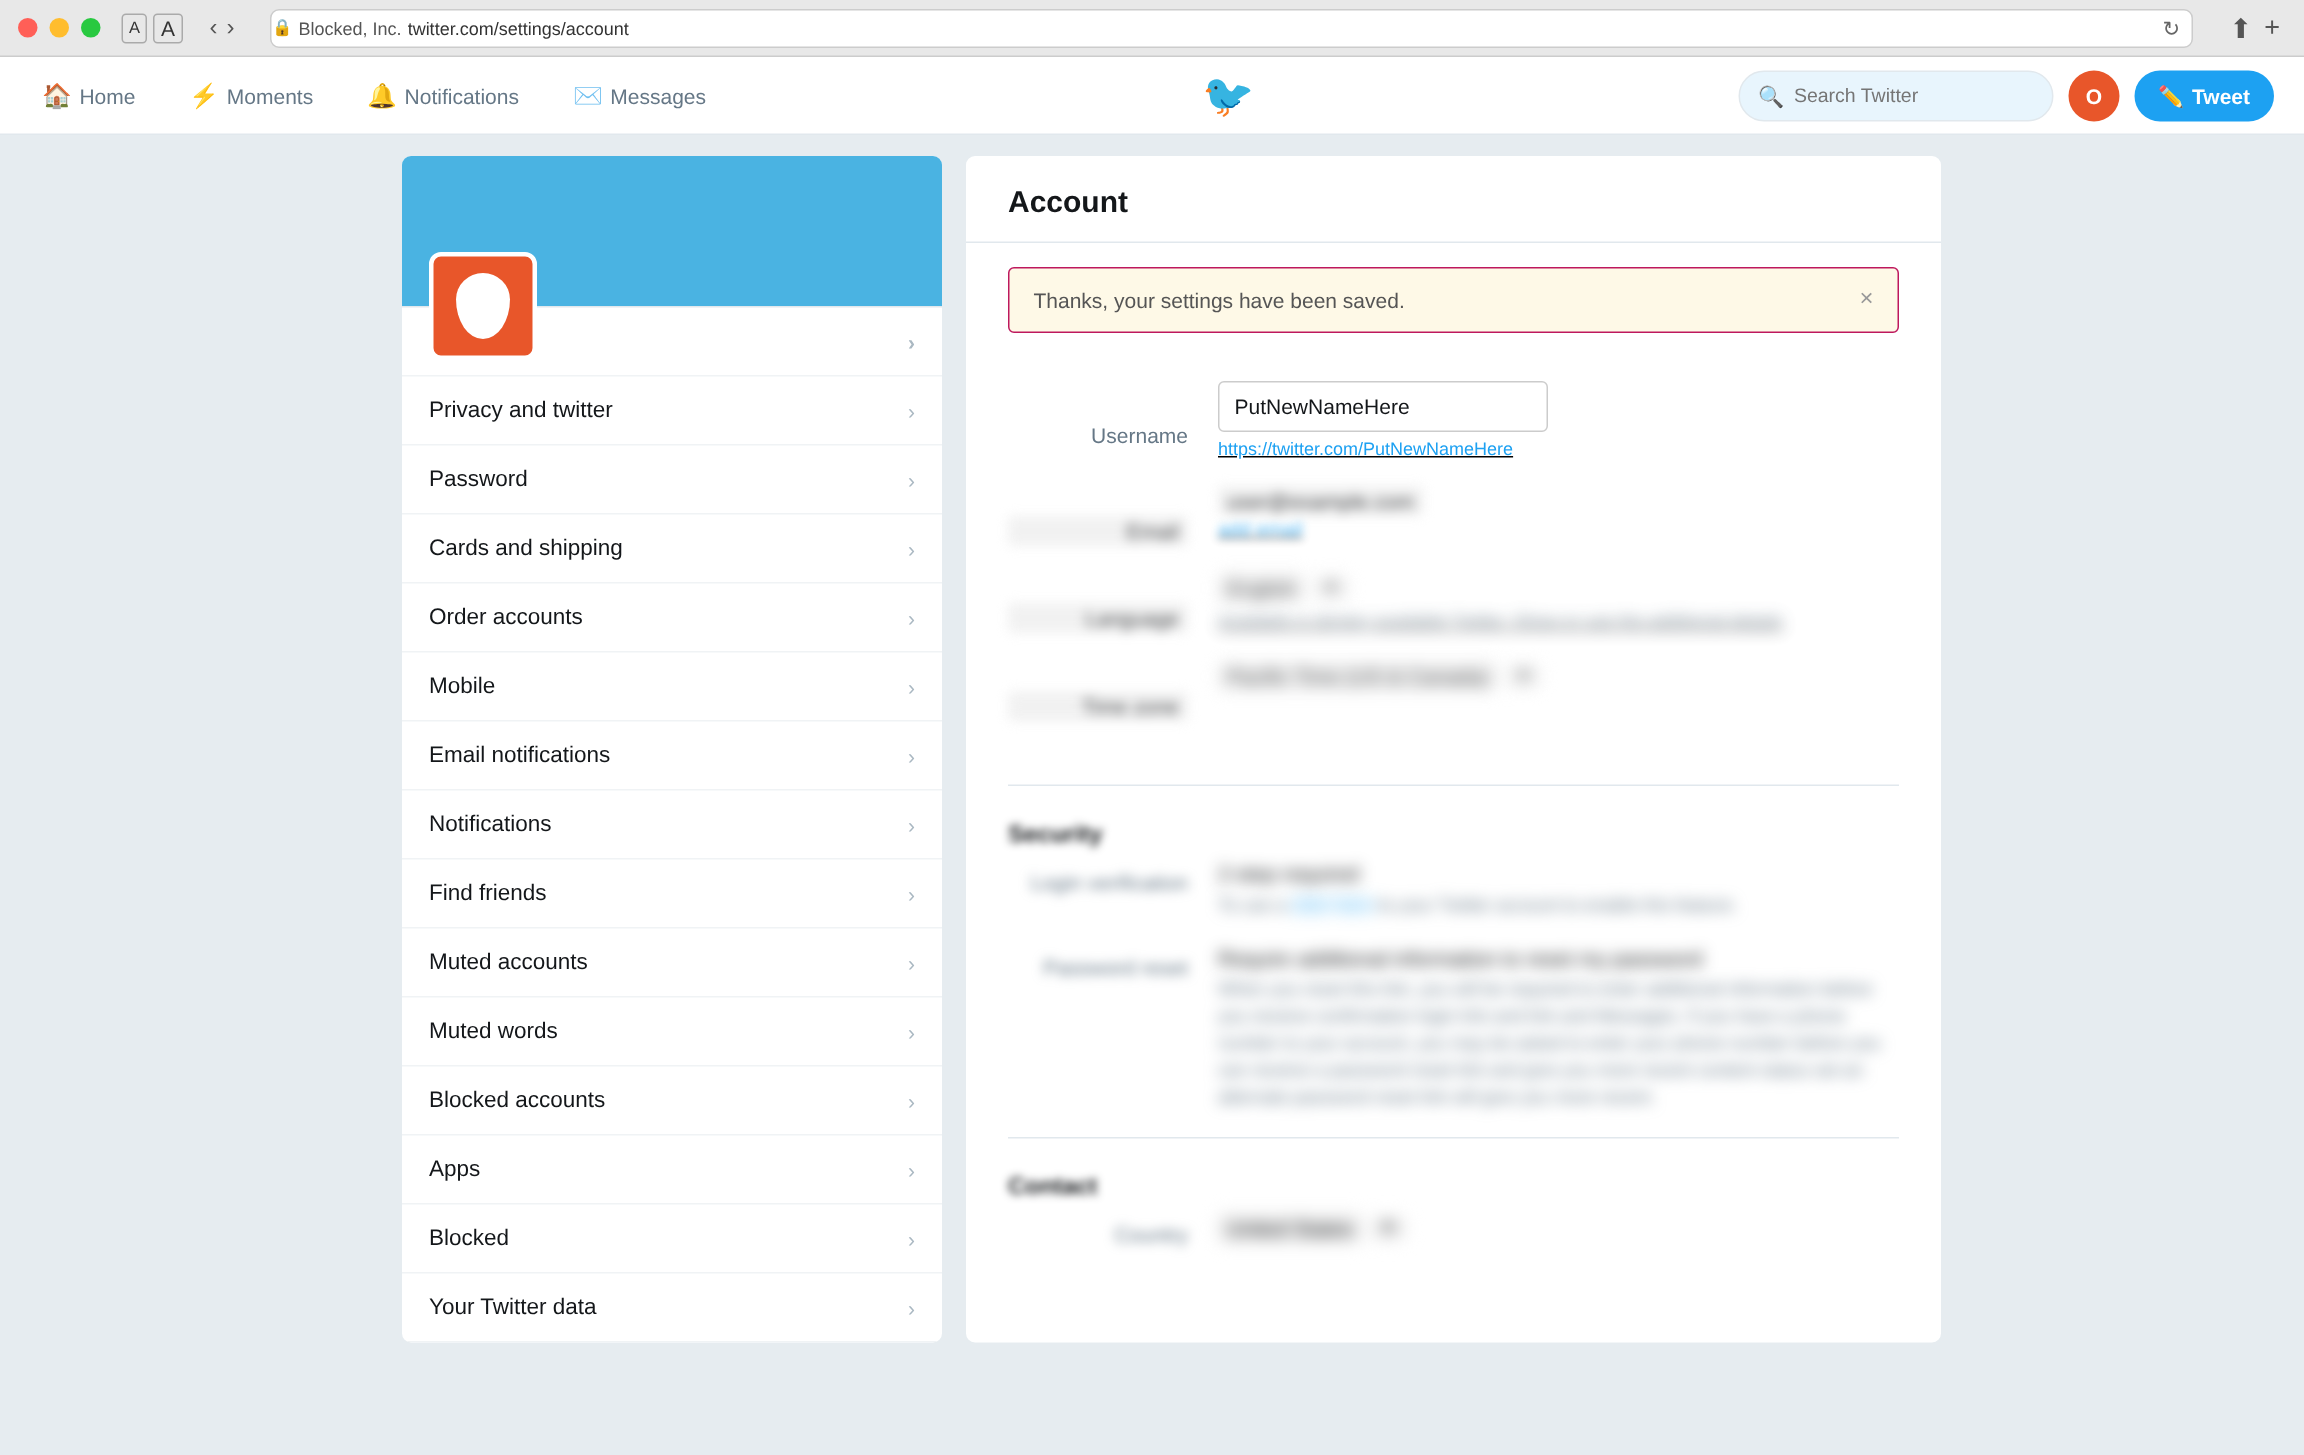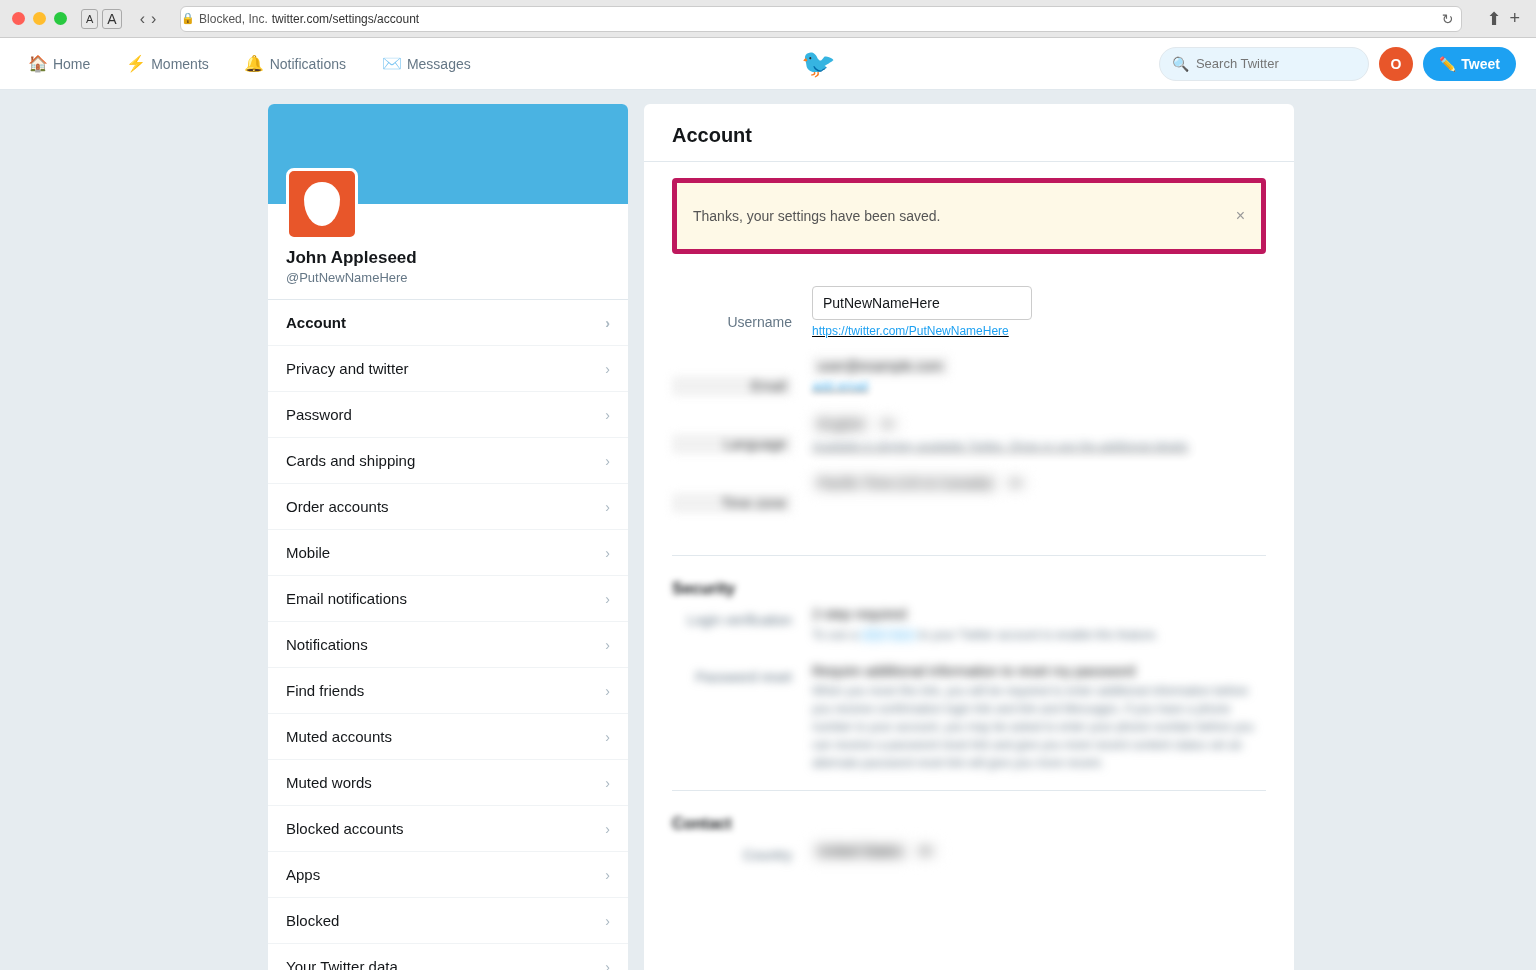--- a/index.html
+++ b/index.html
@@ -174,23 +174,23 @@
       padding: 20px 28px 14px 28px;
       font-size: 20px;
       font-weight: bold;
       color: #14171a;
       border-bottom: 1px solid #e1e8ed;
     }
 
     
     .success-banner {
       background: #fef9e7;
-      border: 5px solid #be185d;
+      border: 1px solid #be185d;
       margin: 16px 28px;
-      padding: 24px 16px;
+      padding: 12px 16px;
       border-radius: 4px;
       display: flex;
       align-items: center;
       justify-content: space-between;
       font-size: 14px;
       color: #555;
     }
     .banner-close {
       cursor: pointer; color: #999; font-size: 16px; background: none; border: none;
     }
@@ -356,24 +356,20 @@
 </nav>
 
 <div class="main-container">
 
   <aside class="sidebar">
     <div class="profile-header">
       <div class="profile-avatar">
         <div class="avatar-egg"></div>
       </div>
     </div>
-    <div class="profile-info">
-      <div class="profile-name">John Appleseed</div>
-      <div class="profile-handle">@PutNewNameHere</div>
-    </div>
     <nav class="sidebar-nav">
       <a class="sidebar-item active">
         <span>Account</span>
         <span class="chevron">›</span>
       </a>
       <a class="sidebar-item">
         <span>Privacy and twitter</span>
         <span class="chevron">›</span>
       </a>
       <a class="sidebar-item">

